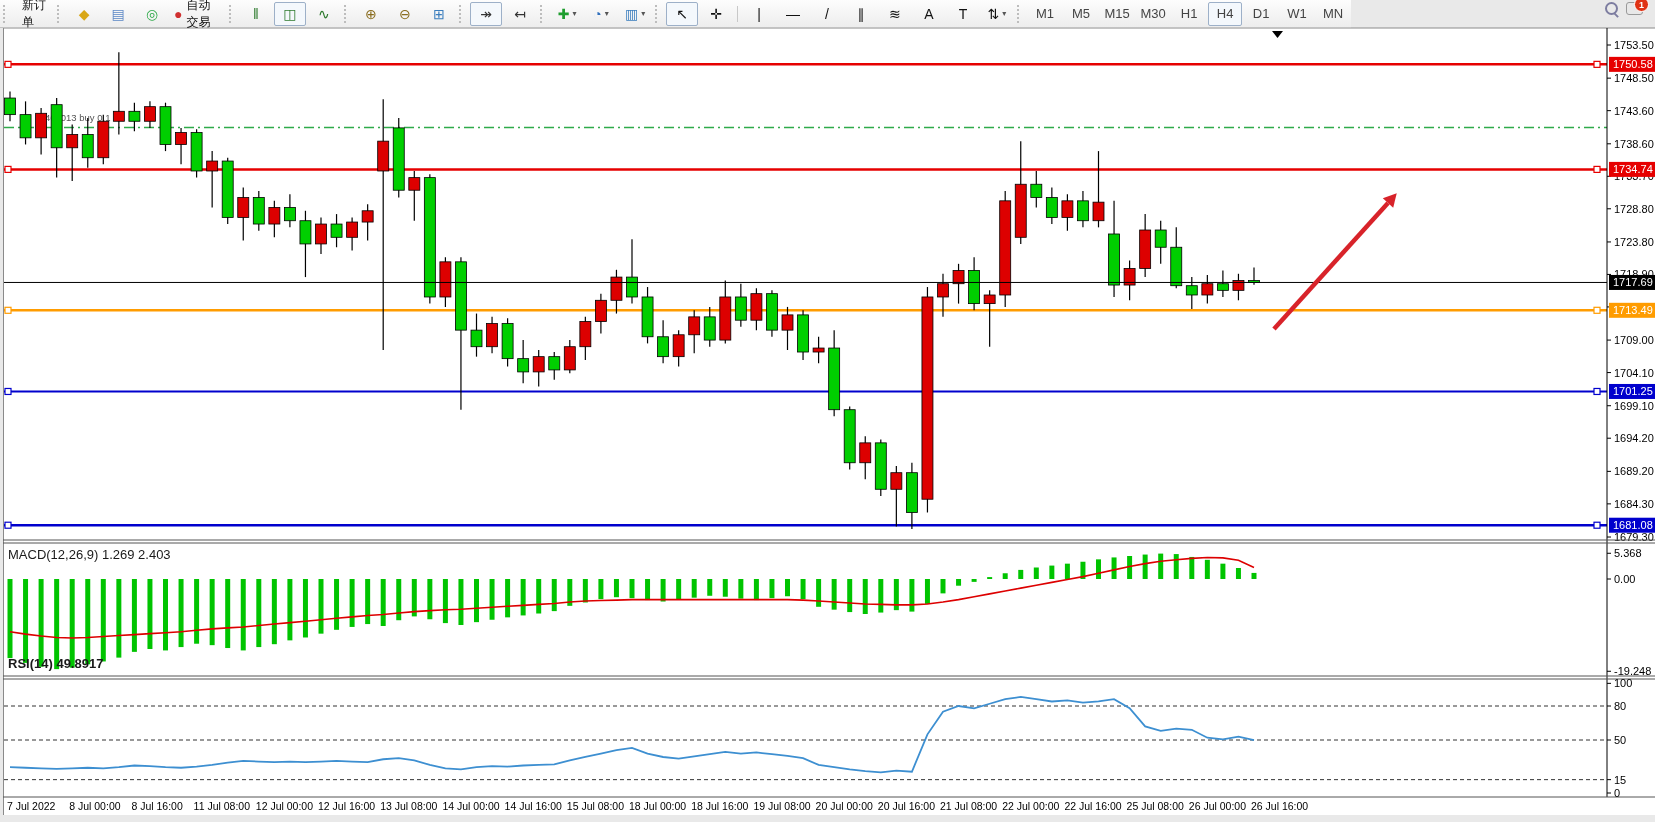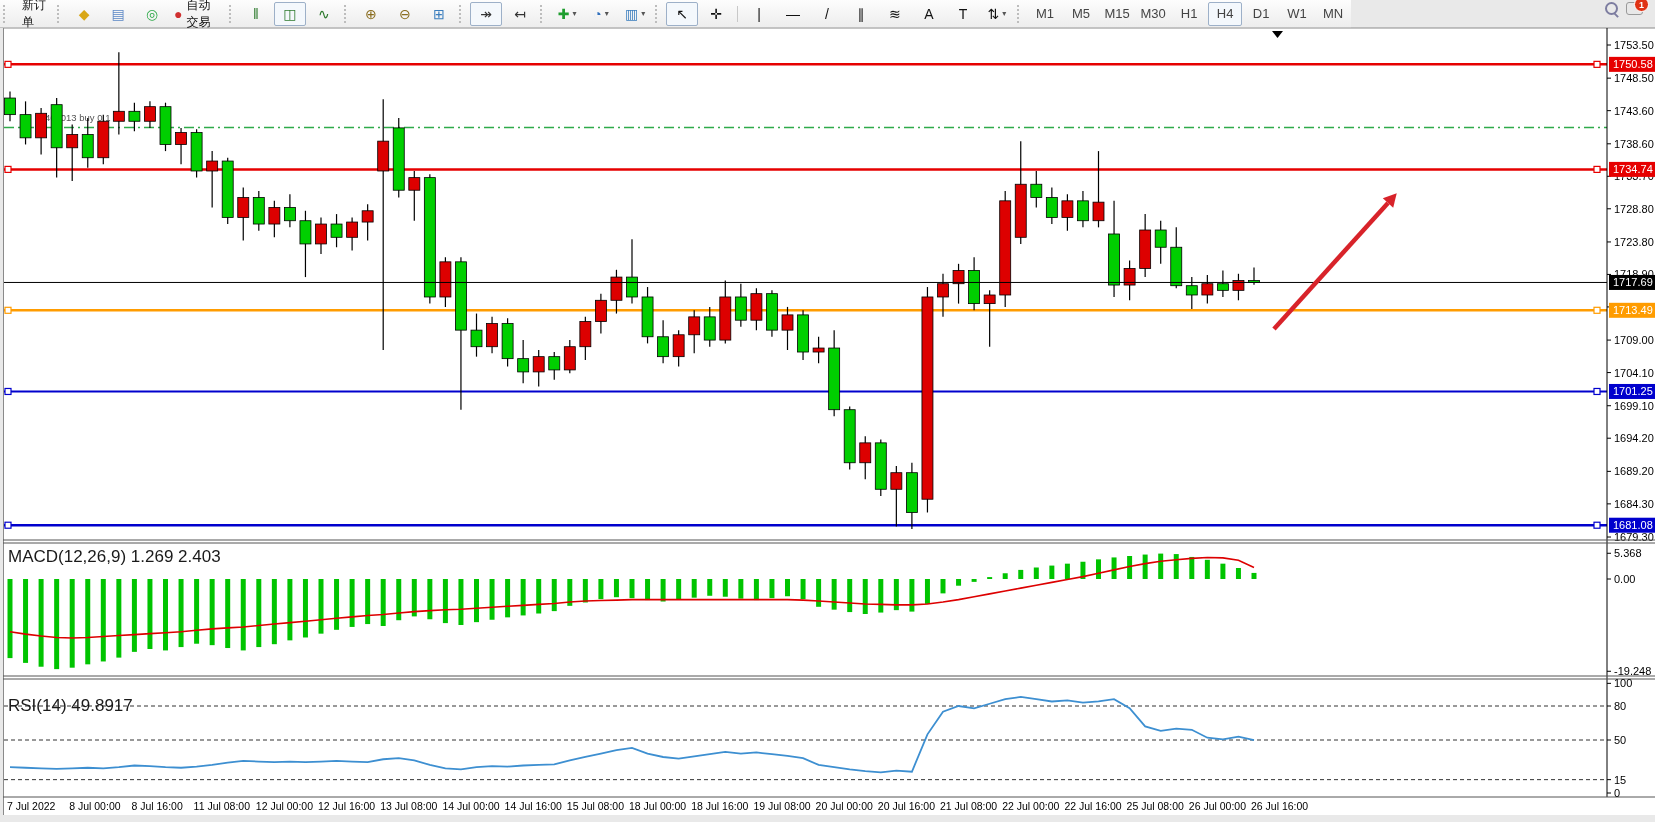--- a/index.html
+++ b/index.html
@@ -23,21 +23,21 @@
     left:8px;top:8px;transform:rotate(-45deg);}
   .bubble{width:15px;height:11px;border:1px solid #9a9a9a;background:#e8e8e8;border-radius:3px;
     position:relative;margin-right:6px;}
   .nbadge{position:absolute;right:-7px;top:-6px;width:13px;height:13px;border-radius:50%;
     background:#e03214;color:#fff;font-size:9px;font-weight:700;display:flex;
     align-items:center;justify-content:center;border:1px solid #fff;}
   #chart-svg{position:absolute;left:0;top:0;z-index:5;}
   .overlay{position:absolute;z-index:10;pointer-events:none;}
   .chart-title{left:9px;top:32px;font-size:12.5px;font-weight:700;color:#1a1a1a;z-index:4;}
   .chart-title .mk{font-size:8px;vertical-align:2px;margin-right:5px;}
-  .ind-label{font-size:17px;color:#1a1a1a;z-index:12;}
+  .ind-label{font-size:13px;color:#1a1a1a;z-index:12;}
 </style>
 </head>
 <body>
 
 <div class="toolbar" id="toolbar">
     <div class="grip"></div>
     <div class="tbtn">
       <span class="lbl">新订单</span>
     </div>
     <div class="grip"></div>
@@ -504,20 +504,20 @@
     <text x="1251" y="810" font-size="10.5px" fill="#000">26 Jul 16:00</text>
     <line x1="1274" y1="329" x2="1388" y2="203" stroke="#d8232a" stroke-width="4.5"></line>
     <polygon points="1396.7218732115987,193.36003487139098 1393.1907504538665,207.6963932677839 1382.8092495461335,198.3036067322161" fill="#d8232a"></polygon>
     <polygon points="1272,31 1283,31 1277.5,38" fill="#000"></polygon>
   </svg>
 
 <div class="overlay chart-title">
   <span class="mk">▼</span><span>XAUUSD-,H4</span>&nbsp;&nbsp;<span>1717.98 1719.96 1717.35 1717.69</span>
 </div>
 <div class="overlay ind-label" style="left:8px;top:547px;">MACD(12,26,9) 1.269 2.403</div>
-<div class="overlay ind-label" style="left:8px;top:696px;">RSI(14) 49.8917</div>
+<div class="overlay ind-label" style="left:8px;top:656px;font-weight:bold;">RSI(14) 49.8917</div>
 
 <div class="tb-right">
   <span class="mag"></span>
   <span class="bubble">
     <span class="nbadge">1</span>
   </span>
 </div>
 
 </body></html>

